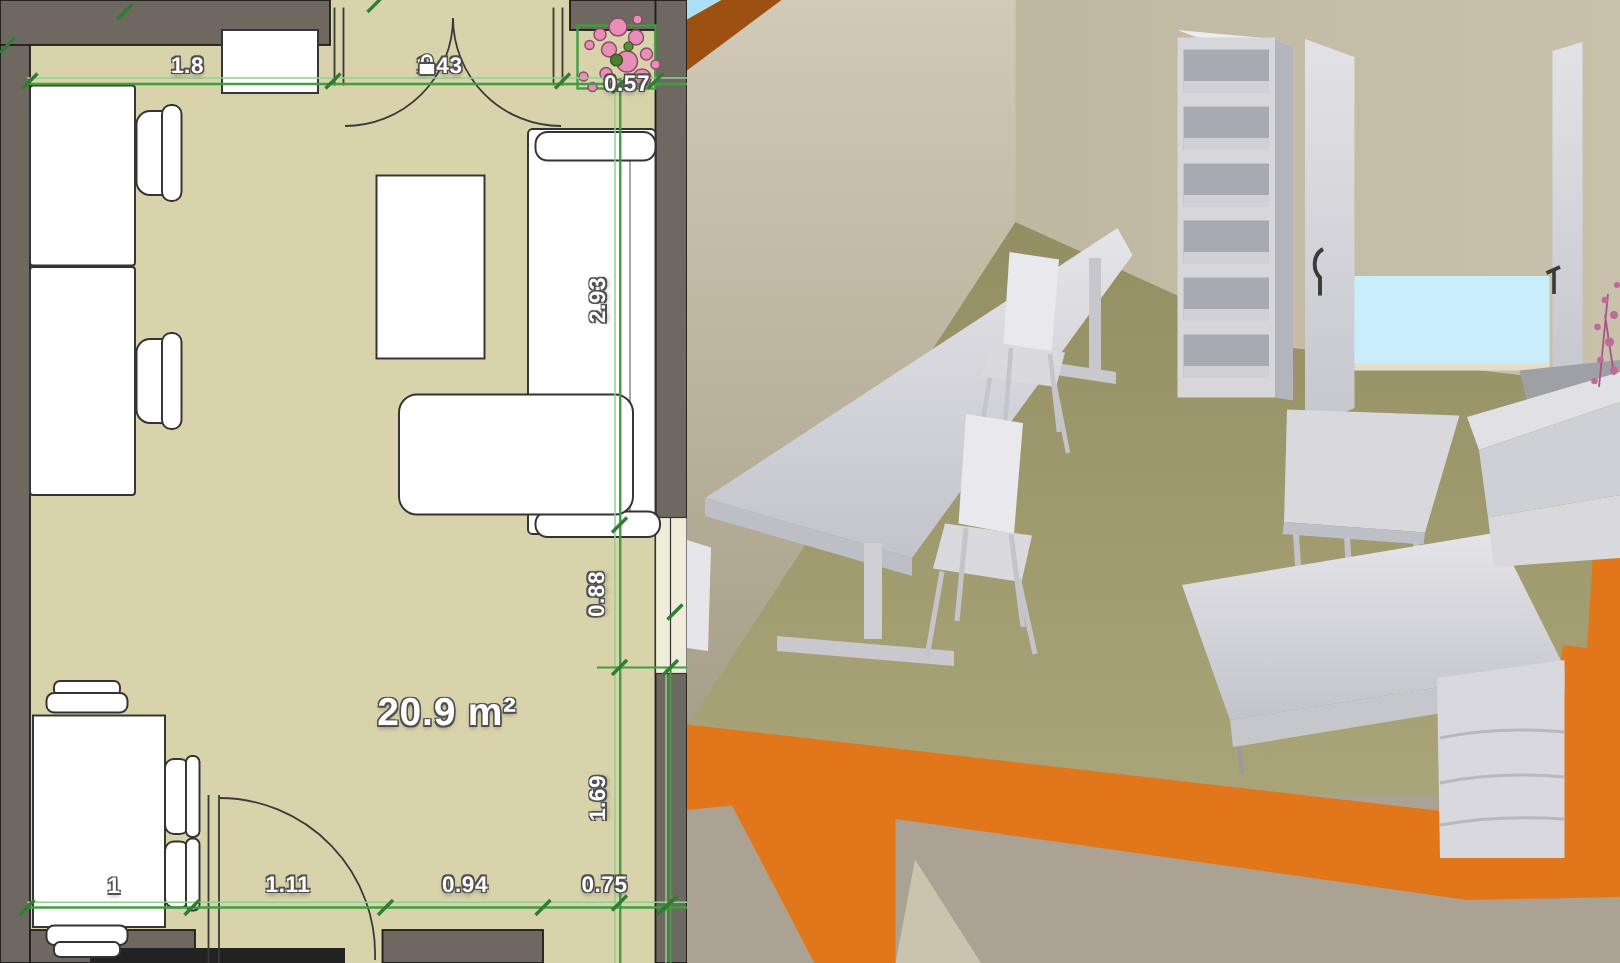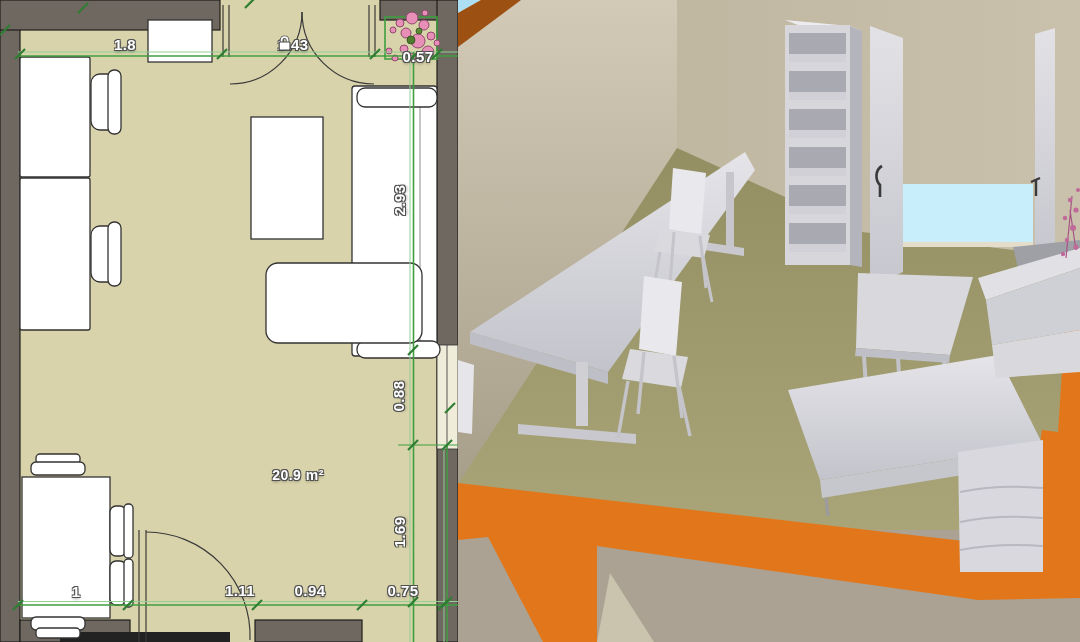--- a/index.html
+++ b/index.html
@@ -15,21 +15,21 @@
   .dim-label {
     position:absolute; transform:translate(-50%,-50%);
     color:#ffffff; font-weight:bold; font-size:15px; letter-spacing:.4px;
     text-shadow:-1px -1px 0 #4f4f4f, 1px -1px 0 #4f4f4f,
                 -1px  1px 0 #4f4f4f, 1px  1px 0 #4f4f4f,
                  0 2px 3px rgba(0,0,0,.35);
     white-space:nowrap; z-index:5;
   }
   .dim-label.vert { transform:translate(-50%,-50%) rotate(-90deg); }
   .dim-label.with-icon { display:flex; align-items:center; gap:4px; }
-  .area-label { font-size:14px; letter-spacing:.5px; }
+  .area-label { font-size:26px; letter-spacing:.5px; }
   .lock-svg { display:block; }
 </style>
 </head>
 <body>
 
 <div id="stage">
 
   <div id="plan-pane" class="pane">
     <svg width="458" height="642" viewBox="0 0 458 642">
 
@@ -163,21 +163,21 @@
       </svg>
       <span>1.43</span>
     </div>
     <div class="dim-label" style="left:418px; top:56px;">0.57</div>
 
     <div class="dim-label vert" style="left:399px; top:200px;">2.93</div>
     <div class="dim-label vert" style="left:398px; top:396px;">0.88</div>
     <div class="dim-label vert" style="left:399px; top:532px;">1.69</div>
 
     <div class="dim-label" style="left:76px; top:591px;">1</div>
-    <div class="dim-label" style="left:192px; top:590px;margin-left:48px;">1.11</div>
+    <div class="dim-label" style="left:192px; top:590px;">1.11</div>
     <div class="dim-label" style="left:310px; top:590px;">0.94</div>
     <div class="dim-label" style="left:403px; top:590px;">0.75</div>
 
     <div class="dim-label area-label" style="left:298px; top:475px;">20.9 m²</div>
   </div>
 
   <div id="view3d-pane" class="pane">
     <svg width="622" height="642" viewBox="0 0 622 642">
       <defs>
         <linearGradient id="gBackWall" x1="0" y1="0" x2="1" y2="0">

